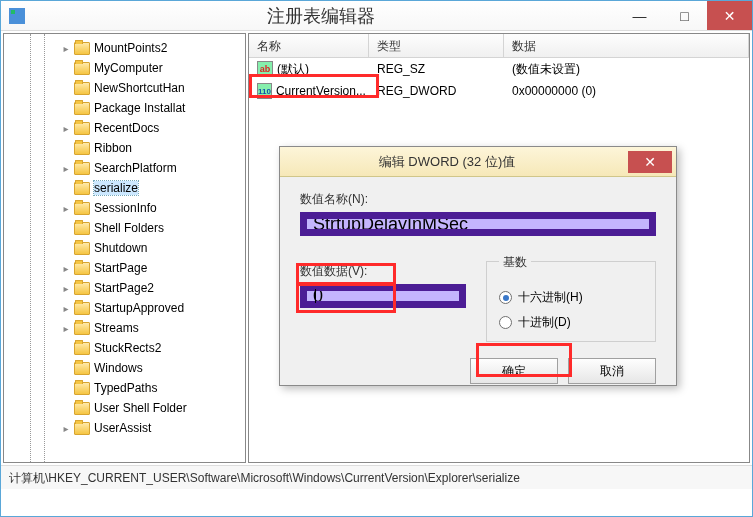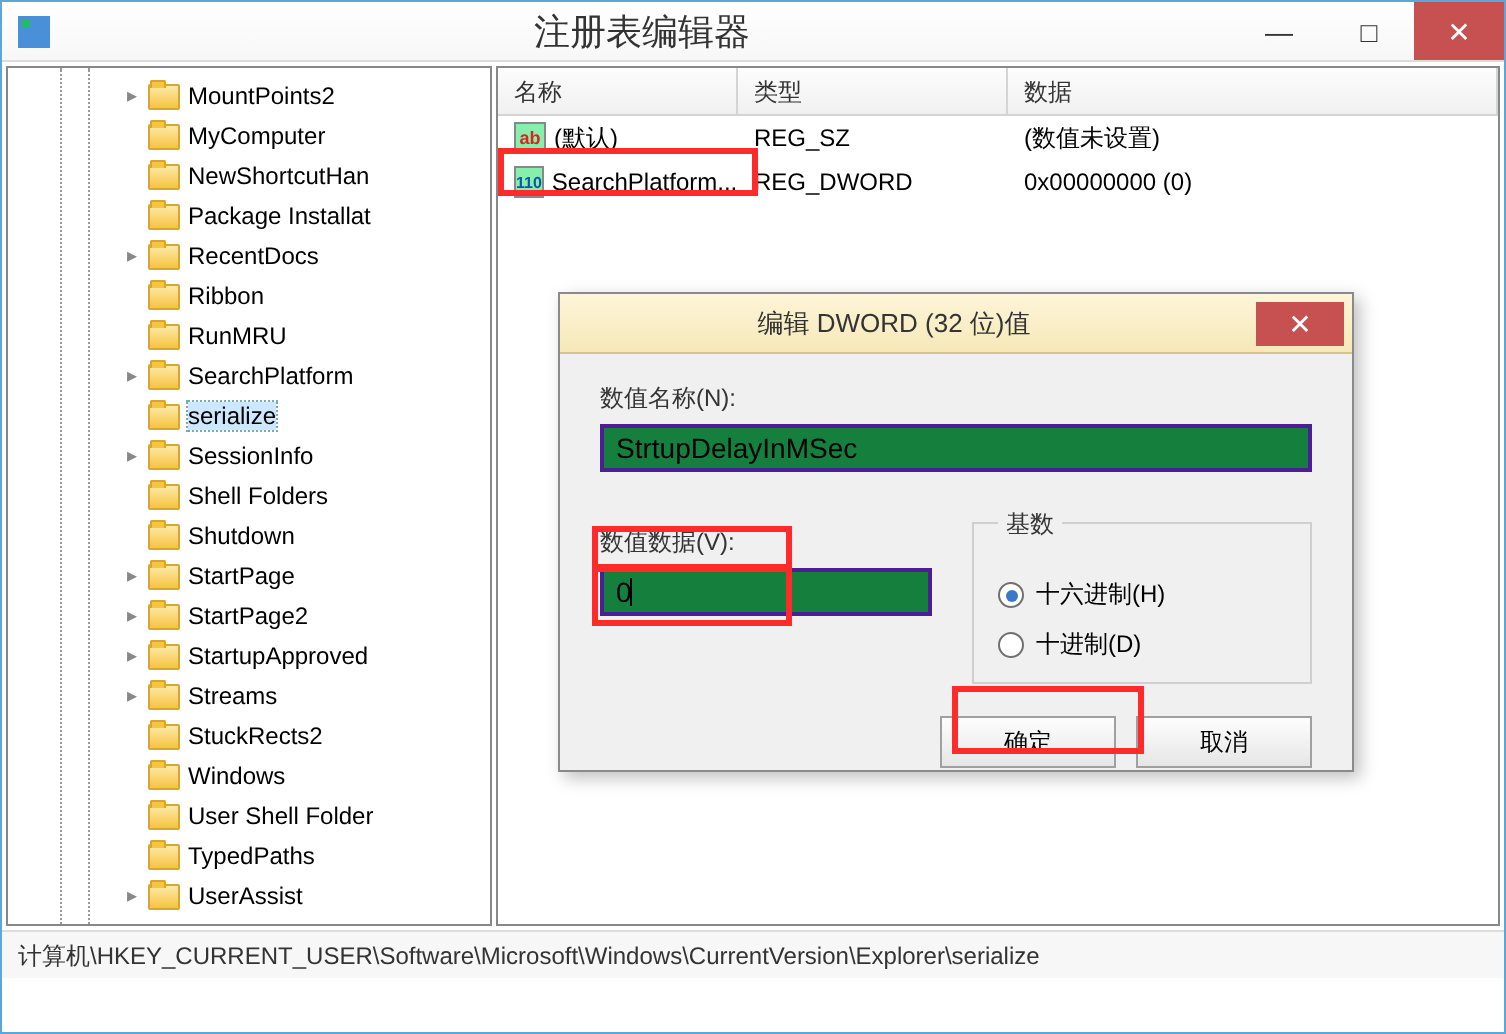--- a/index.html
+++ b/index.html
@@ -33,21 +33,21 @@
 .val-icon{width:16px;height:16px;margin-right:4px;border:1px solid #888;background:#86efac;display:flex;align-items:center;justify-content:center;font-size:9px;font-weight:bold;}
 .val-icon.sz{color:#d22;}
 .val-icon.dw{color:#15a;font-size:8px;}
 .hl-red{border:3px solid #ff2a2a;position:absolute;pointer-events:none;}
 .dialog{position:absolute;left:278px;top:145px;width:398px;height:240px;background:#f0f0f0;border:1px solid #8a8a8a;box-shadow:3px 3px 8px rgba(0,0,0,.25);}
 .dialog .dtitle{height:30px;background:linear-gradient(#fdf5d9,#f6e8b8);display:flex;align-items:center;border-bottom:1px solid #d0c68a;gap:14px;}
 .dialog .dtitle .txt{flex:1;text-align:center;font-size:13px;color:#333;}
 .dialog .dtitle .dclose{width:44px;height:22px;margin-right:4px;background:#c75050;color:#fff;display:flex;align-items:center;justify-content:center;font-size:14px;}
 .dialog .dbody{padding:14px 20px;}
 .dlabel{color:#333;margin-bottom:4px;}
-.dinput{width:100%;height:24px;border:2px solid #4c1d95;padding:2px 6px;background:#15803d;font-size:14px;}
+.dinput{width:100%;height:24px;border:7px solid #4c1d95;padding:2px 6px;background:#c4b5fd;font-size:18px;}
 .row2{display:flex;margin-top:27px;}
 .col-left{flex:1;margin-right:20px;}
 .fieldset{border:1px solid #cfcfcf;padding:8px 12px 10px;margin-top:-2px;width:170px;}
 .fieldset .legend{position:relative;top:-16px;background:#f0f0f0;padding:0 4px;display:inline-block;color:#333;}
 .radio-row{display:flex;align-items:center;margin-top:2px;}
 .radio{width:13px;height:13px;border:1px solid #707070;border-radius:50%;margin-right:6px;background:#fff;display:flex;align-items:center;justify-content:center;}
 .radio.selected:after{content:"";width:6px;height:6px;border-radius:50%;background:#3a78c9;}
 .dbuttons{display:flex;justify-content:flex-end;margin-top:16px;}
 .dbtn{width:88px;height:26px;background:linear-gradient(#fefefe,#e6e6e6);border:1px solid #a0a0a0;margin-left:10px;display:flex;align-items:center;justify-content:center;}
 .statusbar{height:24px;border-top:1px solid #ddd;padding:4px 8px;color:#333;background:#f7f7f7;}
@@ -99,25 +99,20 @@
             <span class="exp">▸</span>
             <span class="folder"></span>
             <span class="label">RecentDocs</span>
           </div>
           <div class="tree-row">
             <span class="exp"></span>
             <span class="folder"></span>
             <span class="label">Ribbon</span>
           </div>
           <div class="tree-row">
-            <span class="exp"></span>
-            <span class="folder"></span>
-            <span class="label">RunMRU</span>
-          </div>
-          <div class="tree-row">
             <span class="exp">▸</span>
             <span class="folder"></span>
             <span class="label">SearchPlatform</span>
           </div>
           <div class="tree-row sel">
             <span class="exp"></span>
             <span class="folder"></span>
             <span class="label">serialize</span>
           </div>
           <div class="tree-row">
@@ -161,26 +156,26 @@
             <span class="label">StuckRects2</span>
           </div>
           <div class="tree-row">
             <span class="exp"></span>
             <span class="folder"></span>
             <span class="label">Windows</span>
           </div>
           <div class="tree-row">
             <span class="exp"></span>
             <span class="folder"></span>
+            <span class="label">TypedPaths</span>
+          </div>
+          <div class="tree-row">
+            <span class="exp"></span>
+            <span class="folder"></span>
             <span class="label">User Shell Folder</span>
-          </div>
-          <div class="tree-row">
-            <span class="exp"></span>
-            <span class="folder"></span>
-            <span class="label">TypedPaths</span>
           </div>
           <div class="tree-row">
             <span class="exp">▸</span>
             <span class="folder"></span>
             <span class="label">UserAssist</span>
           </div>
         </div>
     </div>
 
     <div class="list-pane">
@@ -194,21 +189,21 @@
             <div class="cell" style="width: 120px;">
               <span class="val-icon sz">ab</span>
               <span>(默认)</span>
             </div>
             <div class="cell" style="width: 135px; text-align: center;">REG_SZ</div>
             <div class="cell">(数值未设置)</div>
           </div>
           <div class="list-row">
             <div class="cell" style="width: 120px;">
               <span class="val-icon dw">110</span>
-              <span>SearchPlatform...</span>
+              <span>CurrentVersion...</span>
             </div>
             <div class="cell" style="width: 135px;">REG_DWORD</div>
             <div class="cell">0x00000000 (0)</div>
           </div>
         </div>
       <div class="hl-red" style="left:0px;top:40px;width:130px;height:24px"></div>
     </div>
 
   </div>
 

